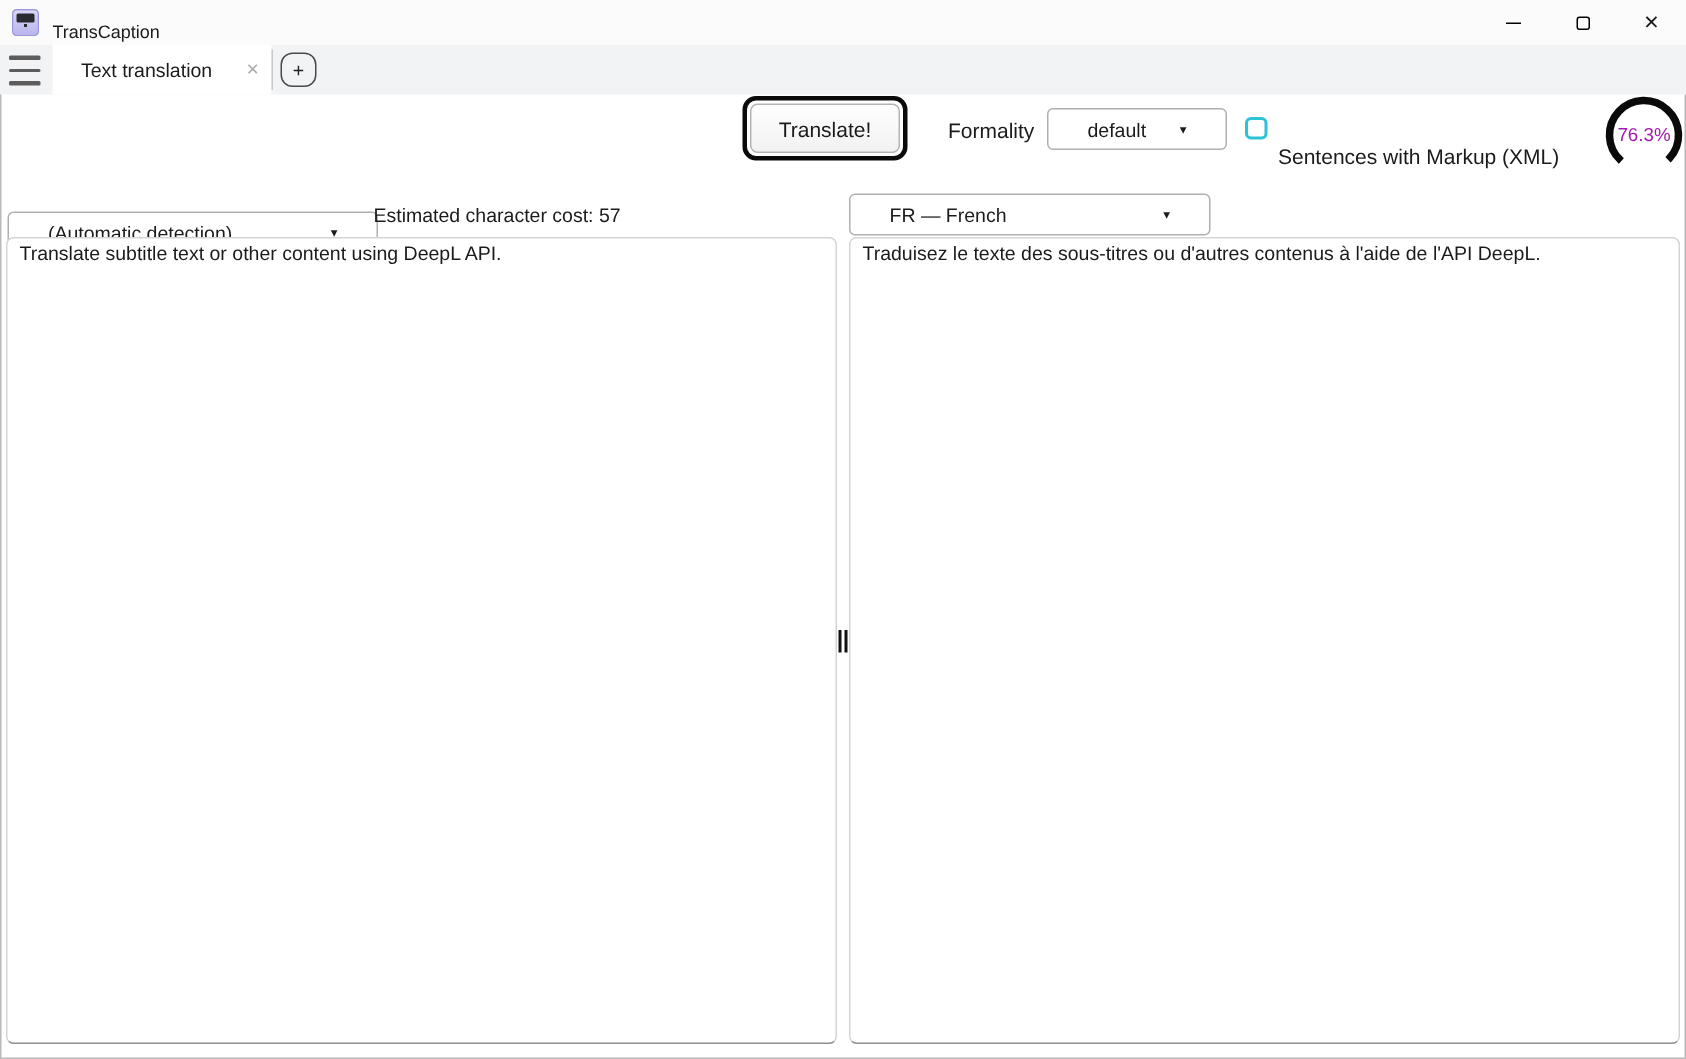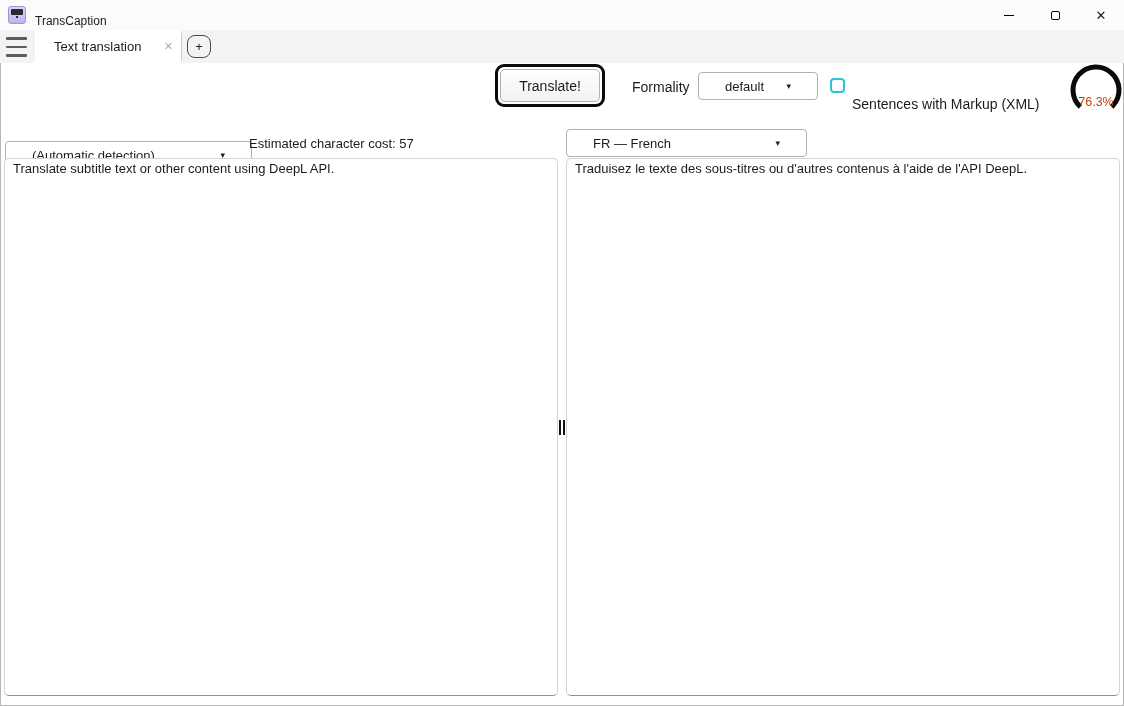--- a/index.html
+++ b/index.html
@@ -85,23 +85,23 @@
 
   .xml-checkbox {
     position:absolute; left:830px; top:78px; width:15px; height:15px;
     border:2px solid #2bc3d6; border-radius:4px; background:#fff;
   }
   .xml-label { position:absolute; left:852px; top:96px; font-size:14px; }
 
   .gauge { position:absolute; left:1068px; top:62px; width:58px; height:58px; }
   .gauge svg { position:absolute; left:0; top:0; }
   .gauge-label {
-    position:absolute; left:0; top:12px; width:56px; height:56px;
+    position:absolute; left:0; top:0; width:56px; height:56px;
     display:flex; align-items:center; justify-content:center;
-    font-size:12.5px; color:#c2410c;
+    font-size:12.5px; color:#a21caf;
   }
 
   .cost-label { position:absolute; left:249px; top:136px; font-size:13px; }
 
   
   .pane {
     position:absolute; top:158px; height:538px; width:554px;
     border:1px solid #d4d4d4; border-bottom:1px solid #8f8f8f;
     border-radius:5px; background:#fff;
     font-size:13px; line-height:1.45; color:#1b1b1b;

